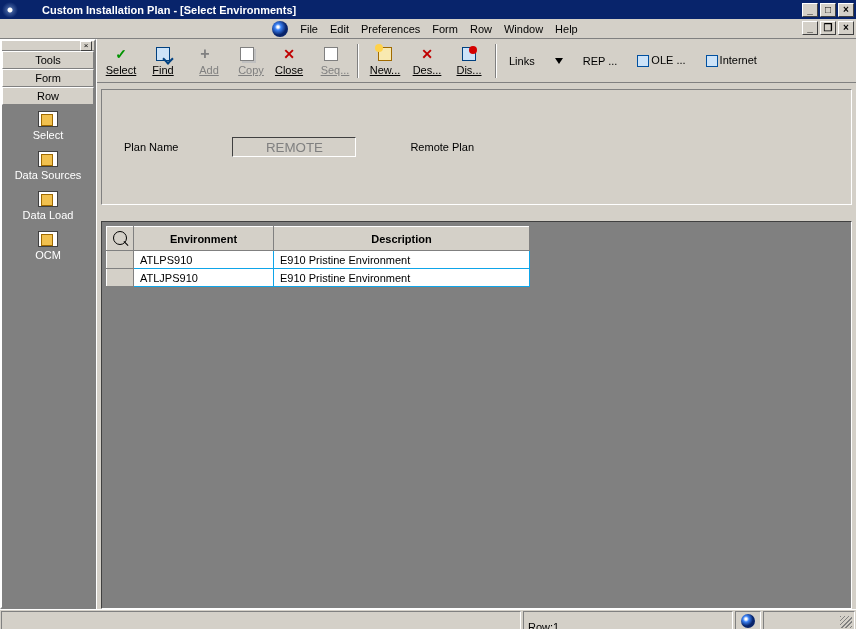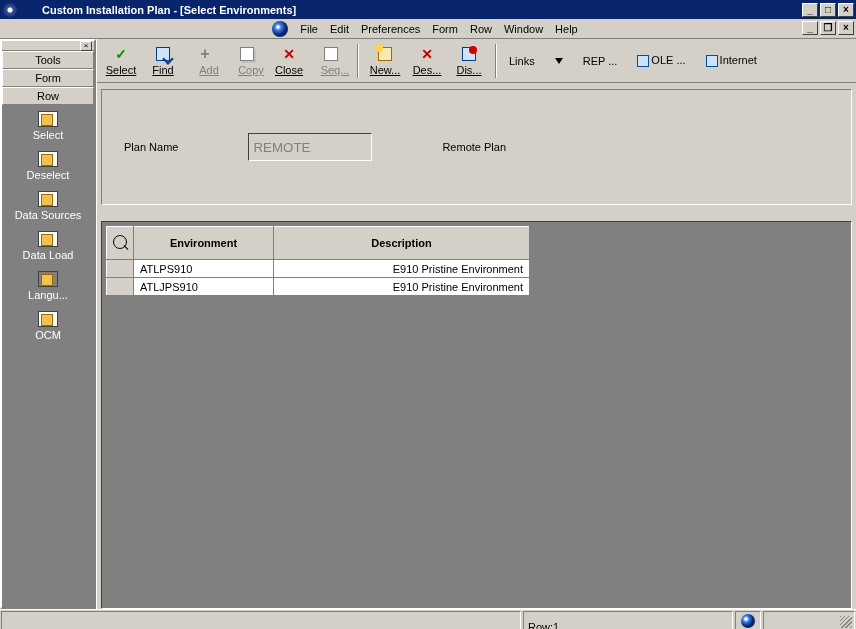--- a/index.html
+++ b/index.html
@@ -142,29 +142,29 @@
   
   .content {
     flex:1;background:#d4d0c8;padding:6px 4px 0 4px;display:flex;flex-direction:column;
   }
   .form-panel {
     border:1px solid #808080;
     border-right-color:#fff;border-bottom-color:#fff;
     background:#d4d0c8;
     height:116px;
     padding:36px 22px;
-    display:flex;align-items:center;gap:70px;
+    display:flex;align-items:center;gap:54px;
   }
   .form-label { color:#000; }
   .form-input {
-    width:124px;height:28px;
+    width:124px;height:20px;
     border:1px solid #404040;
     border-right-color:#fff;border-bottom-color:#fff;
     background:#d4d0c8;
-    padding:2px 4px;color:#808080;
+    padding:2px 4px;color:#808080;text-align:center;
   }
   .grid-area {
     margin-top:16px;
     flex:1;
     background:#808080;
     border:1px solid #404040;
     border-right-color:#fff;border-bottom-color:#fff;
     position:relative;
     overflow:hidden;
   }
@@ -173,32 +173,32 @@
     background:#fff;
     margin:4px;
   }
   table.grid th {
     background:#d4d0c8;
     border:1px solid #808080;
     border-top-color:#fff;border-left-color:#fff;
     font-weight:bold;
     padding:3px 6px;
     text-align:center;
-    height:33px;
+    height:24px;
   }
   table.grid th.rowhdr { width:22px; background:#d4d0c8;}
   table.grid td {
     border:1px solid #0ea5e9;
     padding:2px 6px;
     background:#fff;
     height:18px;
   }
   table.grid td.selcell { background:#d4d0c8;border:1px solid #808080;border-top-color:#fff;border-left-color:#fff;width:22px;}
   .col-env{width:140px;text-align:left;}
-  .col-desc{width:256px;text-align:right;margin-left:23px;}
+  .col-desc{width:256px;text-align:left;margin-left:23px;}
   .hdr-env{width:140px;}
   .hdr-desc{width:256px;}
   .search-ic{width:14px;height:14px;display:inline-block;border:1px solid #000;border-radius:50%;position:relative;}
   .search-ic::after{content:"";position:absolute;width:6px;height:1px;background:#000;transform:rotate(45deg);left:9px;top:11px;}
 
   
   .statusbar {
     height:20px;background:#d4d0c8;border-top:1px solid #fff;
     display:flex;position:absolute;bottom:0;left:0;right:0;
   }
@@ -267,33 +267,25 @@
     <div class="side-btn"><span>Tools</span></div>
     <div class="side-btn"><span>Form</span></div>
     <div class="side-btn"><span>Row</span></div>
     <div class="side-panel">
       <div class="side-action">
         <div class="ic"></div>
         <div class="lbl">Select</div>
       </div>
       <div class="side-action">
         <div class="ic"></div>
-        <div class="lbl">Deselect</div>
-      </div>
-      <div class="side-action">
-        <div class="ic"></div>
         <div class="lbl">Data Sources</div>
       </div>
       <div class="side-action">
         <div class="ic"></div>
         <div class="lbl">Data Load</div>
-      </div>
-      <div class="side-action">
-        <div class="ic" style="background:#808080;border-color:#404040;"></div>
-        <div class="lbl">Langu...</div>
       </div>
       <div class="side-action">
         <div class="ic"></div>
         <div class="lbl">OCM</div>
       </div>
     </div>
   </div>
 
   <div class="main">
 

